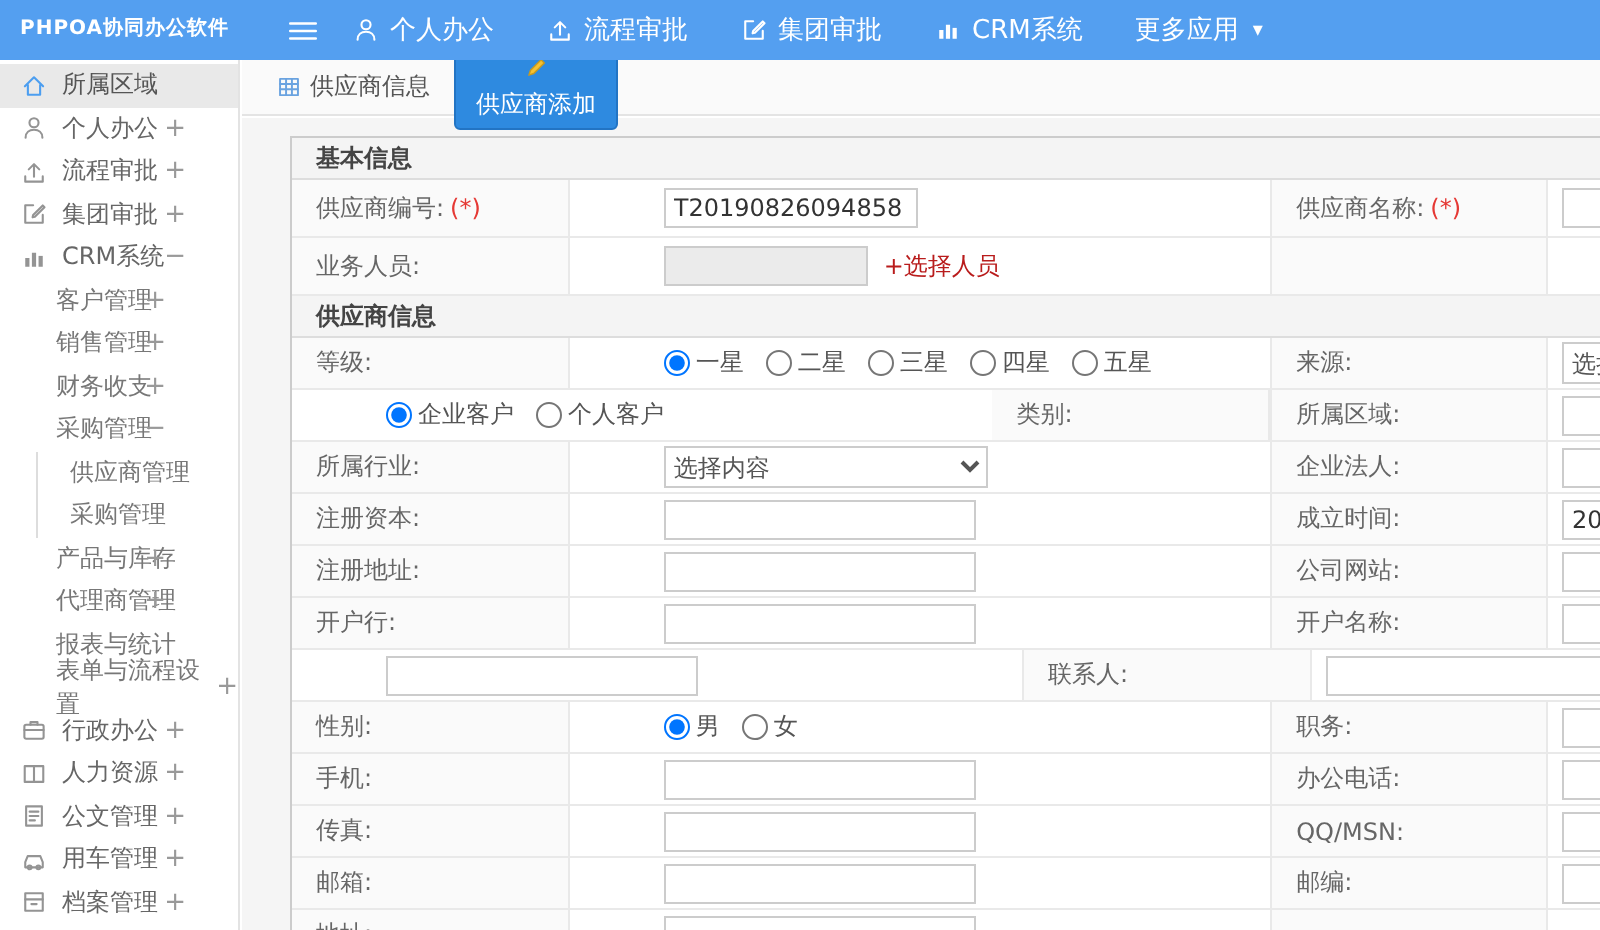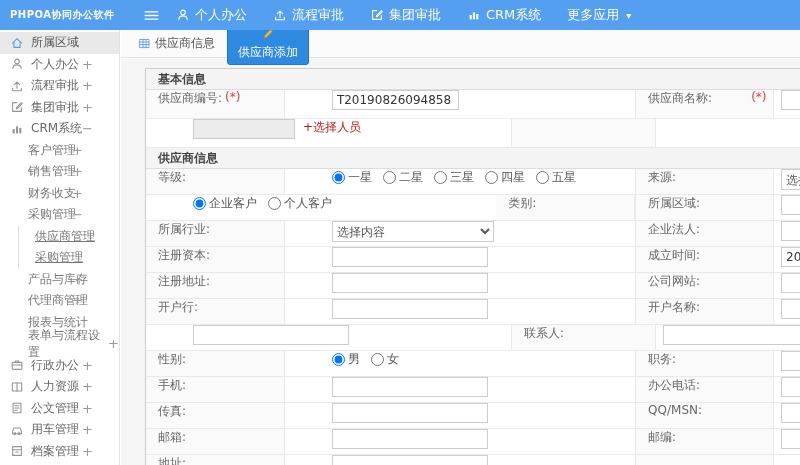--- a/index.html
+++ b/index.html
@@ -25,21 +25,21 @@
   .sidebar {
     position:absolute; top:30px; left:0; width:120px; height:435px;
     background:#fff; border-right:1px solid #e3e3e3; padding-top:2px;
   }
   .side-item { position:relative; display:flex; align-items:center; height:21.5px; color:#666; cursor:pointer; }
   .side-item.lv0 { padding-left:10px; gap:7px; }
   .side-item.lv0 .expand { position:absolute; right:26px; color:#999; font-size:13px; }
   .side-item.lv1 { padding-left:28px; color:#777; }
   .side-item.lv1 .expand { position:absolute; right:36px; color:#999; font-size:13px; }
   .side-item.lv1 .expand.inline { position:static; margin-left:1px; }
-  .side-item.lv2 { margin-left:18px; border-left:1px solid #ddd; padding-left:16px; color:#777;text-decoration:underline; }
+  .side-item.lv2 { margin-left:18px; border-left:1px solid #ddd; padding-left:16px; color:#777; }
   .side-item.active { background:#e9e9e9; color:#555; }
   .side-icon { color:#949494; }
   .side-item.active .side-icon { color:#4c9ef0; }
 
   
   .tabbar {
     position:absolute; top:30px; left:121px; width:679px; height:28px;
     background:#fafafa; border-bottom:1px solid #e4e4e4;
     display:flex; align-items:center; padding-left:11px;
   }
@@ -55,24 +55,24 @@
   .form-panel {
     position:absolute; top:68px; left:145px; width:945px;
     background:#fff; border:1px solid #ccc;
   }
   .section-title {
     height:21px; line-height:21px; background:#f4f4f4; border-bottom:1px solid #ddd;
     font-weight:bold; color:#444; padding-left:12px; font-size:12px;
   }
   .form-row { display:flex; border-bottom:1px solid #e9e9e9; height:26px; }
   .form-row.tall { height:29px; }
-  .cell { display:flex; align-items:flex-start; }
+  .cell { display:flex; align-items:center; }
   .c-label  { width:145px; background:#fafafa; border-right:1px solid #e9e9e9; padding-left:12px; color:#666; }
   .c-field  { width:325px; padding-left:7px;margin-left:40px; }
-  .c-label2 { width:145px; background:#fafafa; border-left:1px solid #e9e9e9; border-right:1px solid #e9e9e9; padding-left:12px; color:#666;gap:36px; }
+  .c-label2 { width:145px; background:#fafafa; border-left:1px solid #e9e9e9; border-right:1px solid #e9e9e9; padding-left:12px; color:#666; }
   .c-field2 { width:330px; padding-left:7px; }
   .req { color:#e53935; margin-left:3px; }
 
   .txt {
     width:156px; height:20px; border:1px solid #ccc; background:#fff;
     font-family:inherit; font-size:12px; color:#333; padding:0 4px;
   }
   .txt.short { width:127px; }
   .txt.mini  { width:102px; background:#ebebeb; }
   select.sel {
@@ -311,20 +311,23 @@
       </div>
       <div class="cell c-label2">
         <span>供应商名称:</span>
         <span class="req">(*)</span>
       </div>
       <div class="cell c-field2">
         <input class="txt" type="text" style="">
       </div>
     </div>
     <div class="form-row tall">
+      <div class="cell c-label">
+        <span>业务人员:</span>
+      </div>
       <div class="cell c-field">
         <input class="txt mini" type="text" disabled="" style="">
         <span class="field-link">+选择人员</span>
       </div>
       <div class="cell c-label2"></div>
       <div class="cell c-field2"></div>
     </div>
     <div class="section-title">供应商信息</div>
     <div class="form-row">
       <div class="cell c-label">

